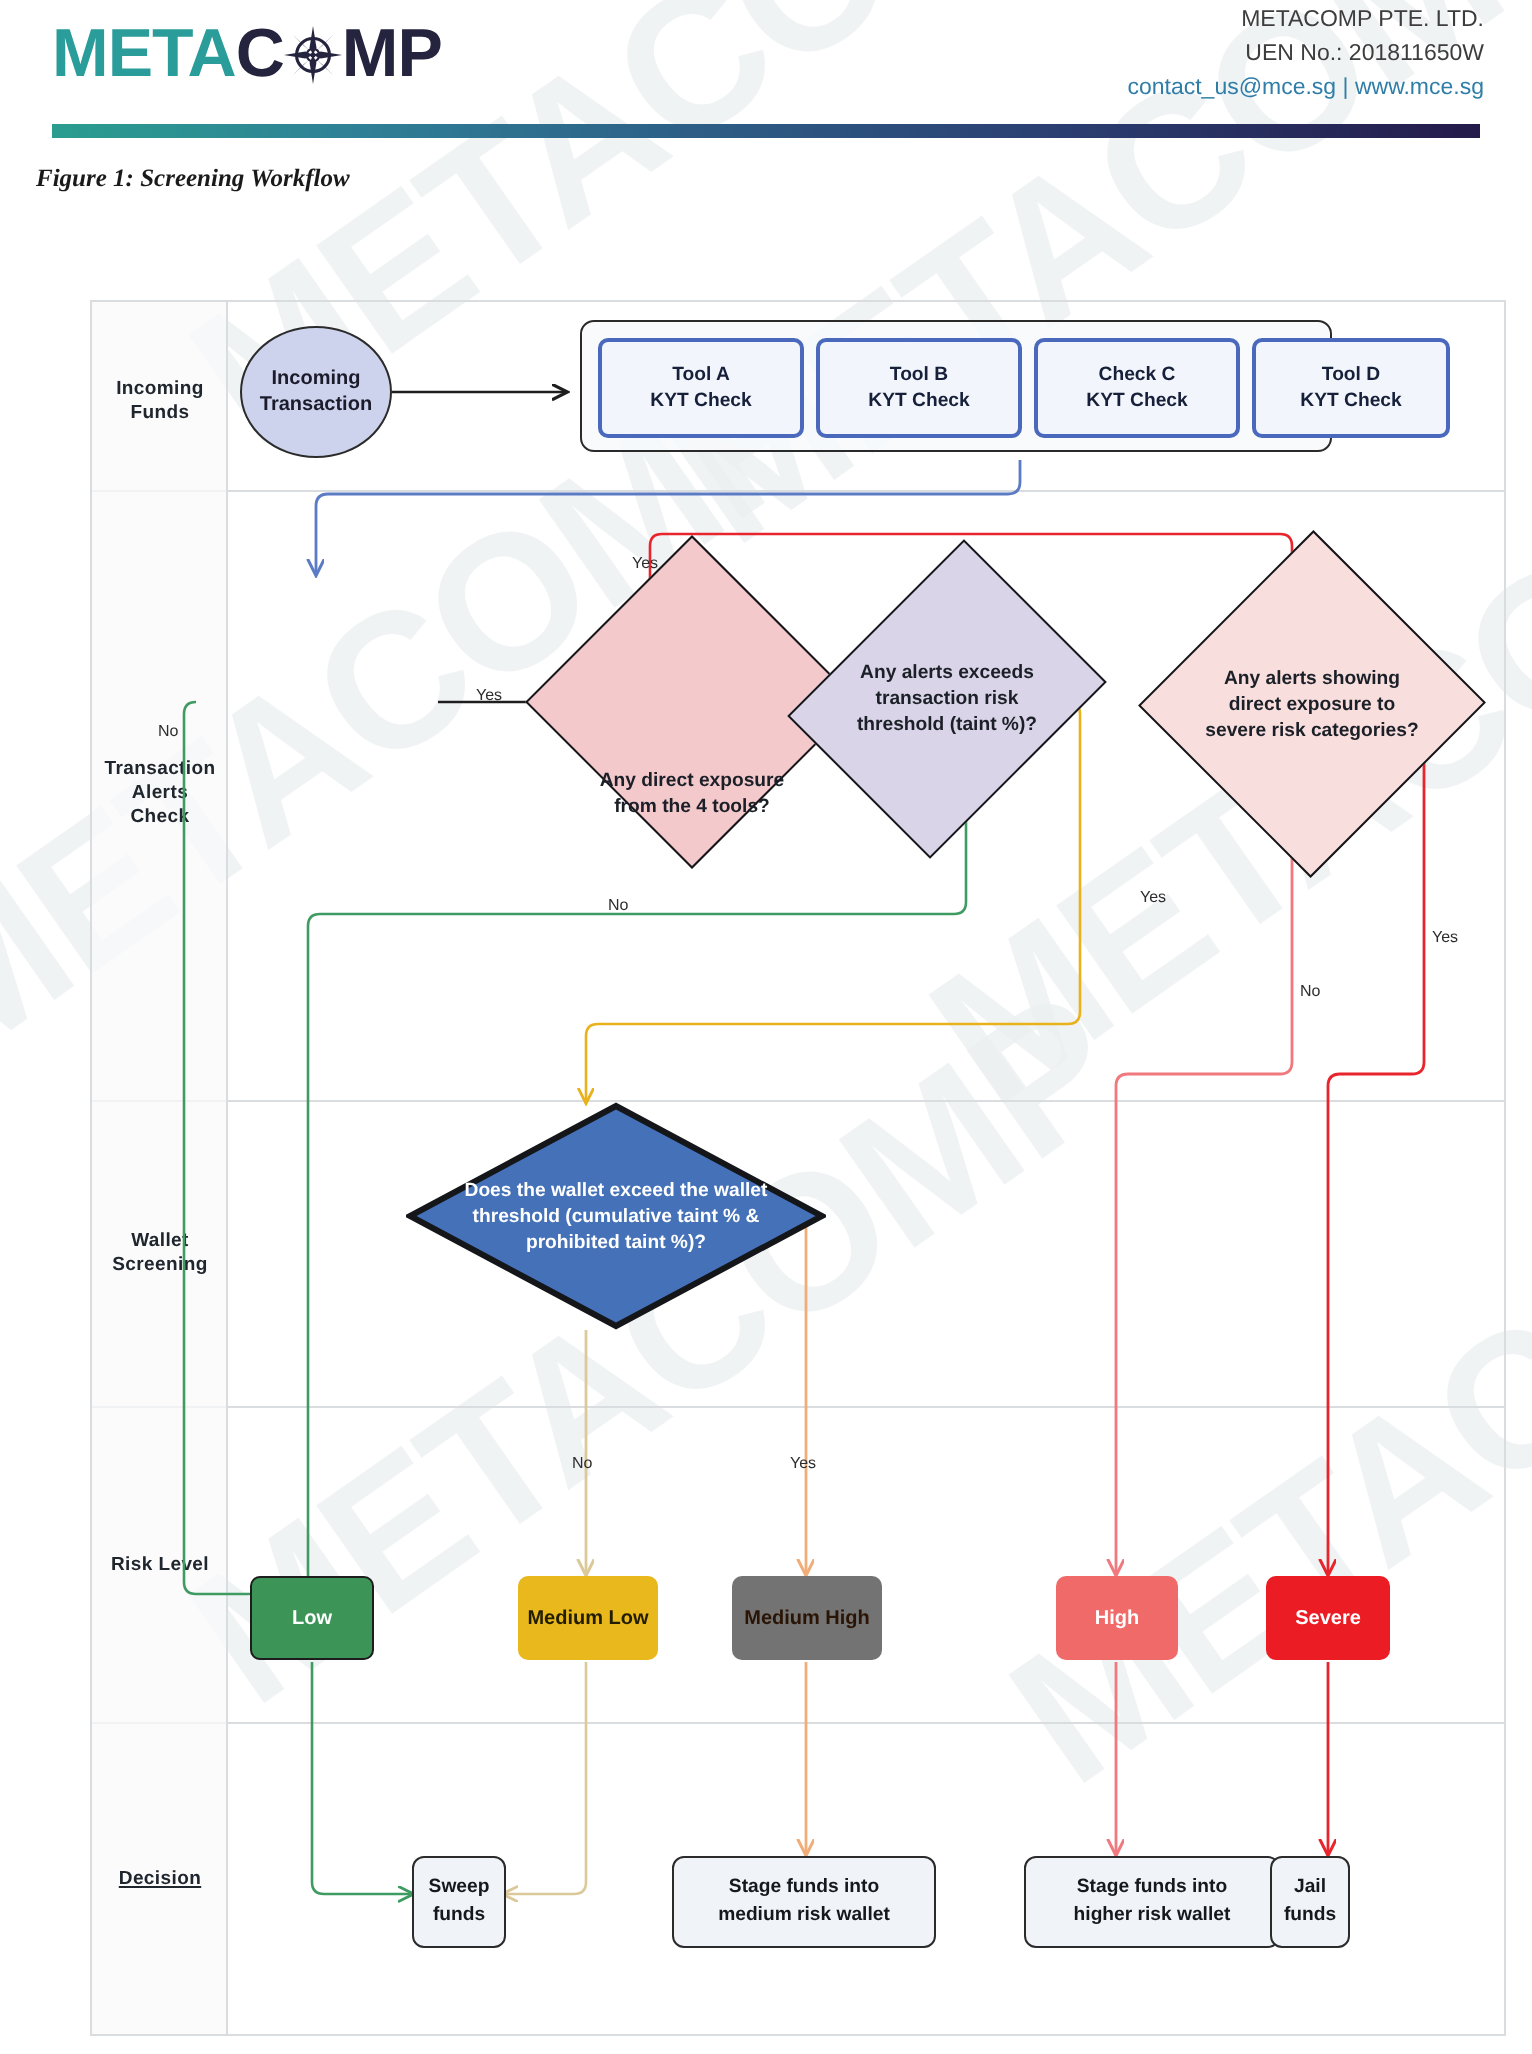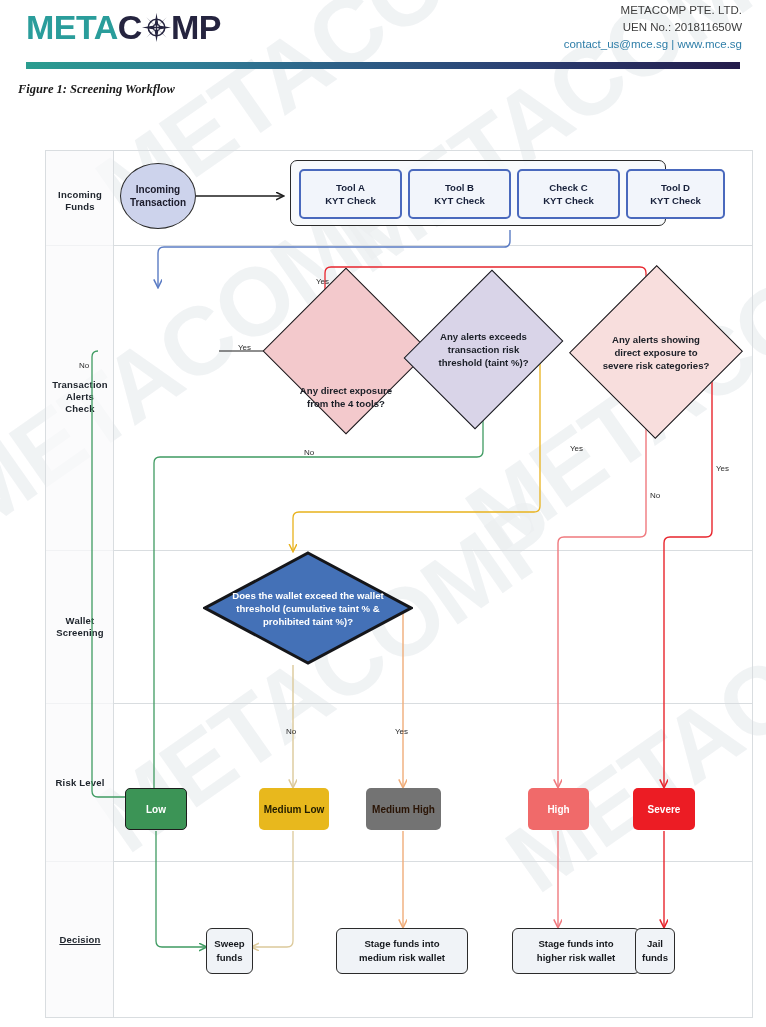--- a/index.html
+++ b/index.html
@@ -344,21 +344,21 @@
         </div>
       </div>
     </div>
 
 
     <div class="node diamond d-pink" style="left:241px;top:141px;width:118px;height:118px;align-items:flex-end;">
       <div class="dshape"></div>
       <div class="dtxt">Any direct exposure from the 4 tools?</div>
     </div>
 
-    <div class="node diamond d-purple" style="left:387px;top:136px;width:101px;height:125px;justify-content:center;">
+    <div class="node diamond d-purple" style="left:377px;top:136px;width:101px;height:125px;justify-content:center;">
       <div class="dshape"></div>
       <div class="dtxt">Any alerts exceeds transaction risk threshold (taint %)?</div>
     </div>
 
     <div class="node diamond d-lpink" style="left:549px;top:139px;width:122px;height:124px;">
       <div class="dshape"></div>
       <div class="dtxt">Any alerts showing direct exposure to severe risk categories?</div>
     </div>
 
     <div class="node diamond d-blue" style="left:157px;top:400px;width:210px;height:114px;">

